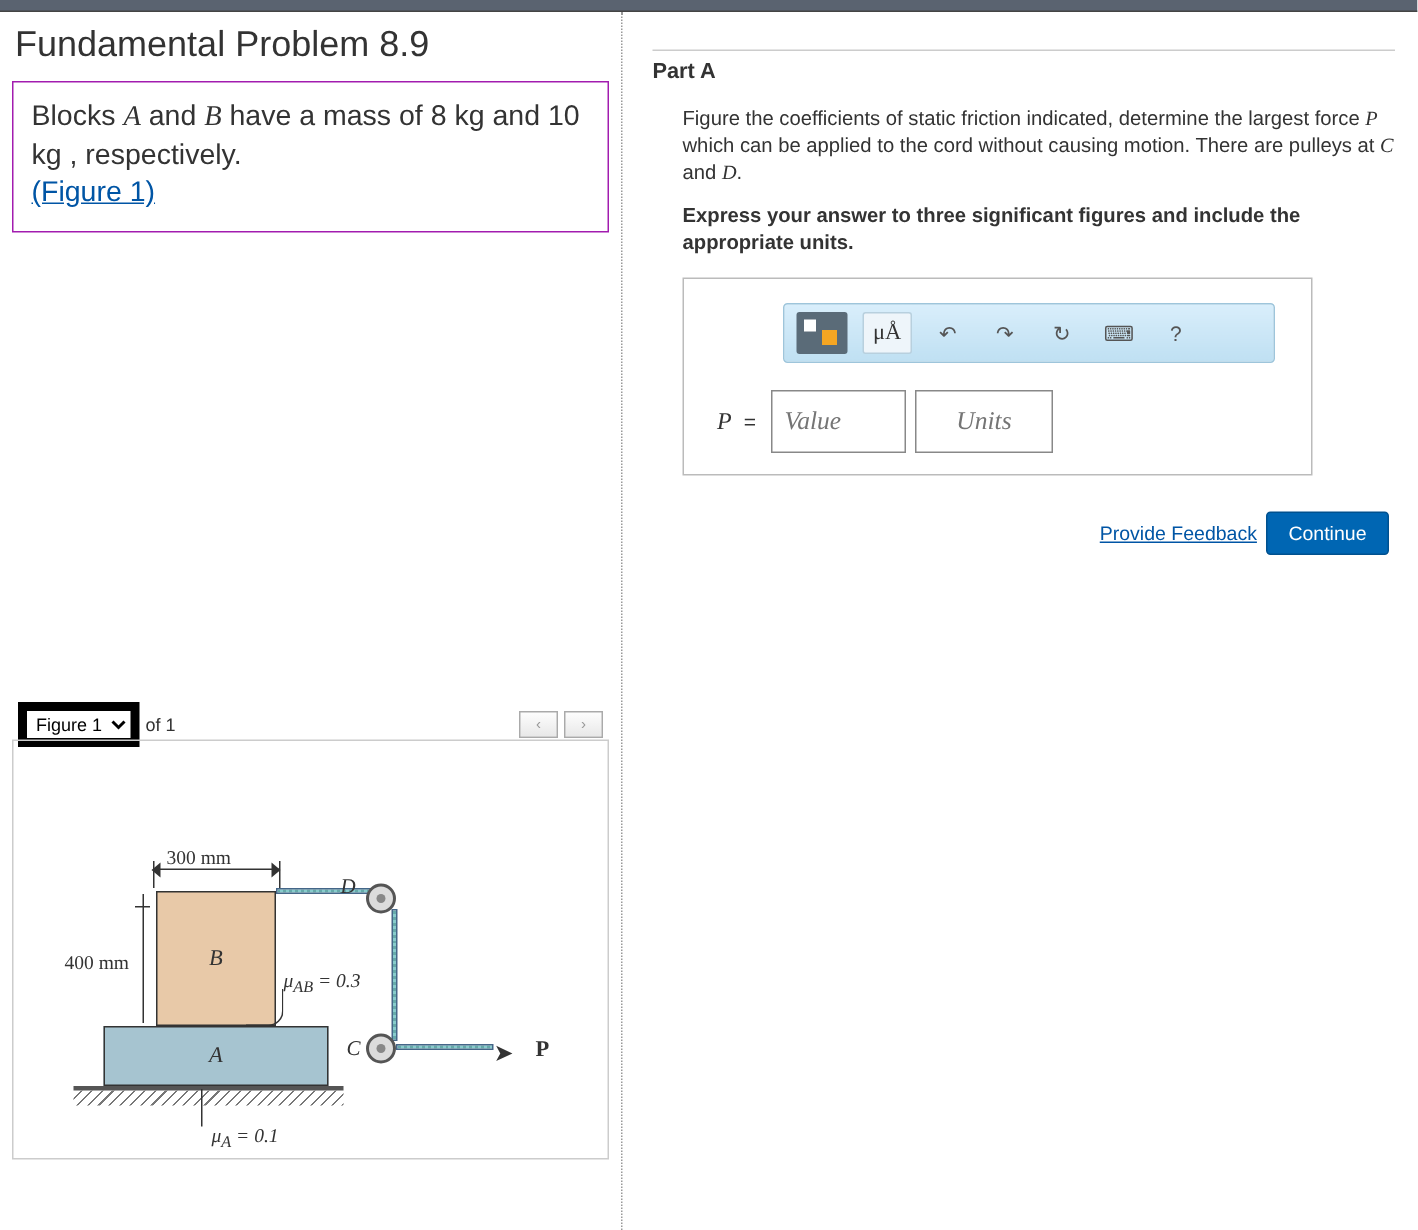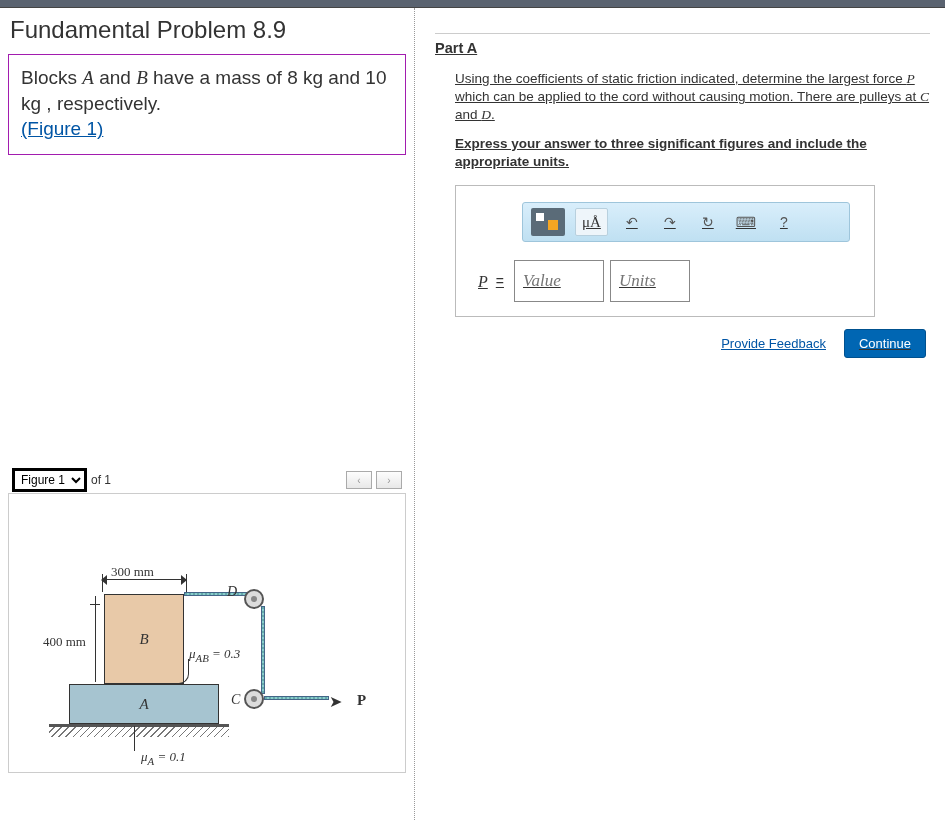--- a/index.html
+++ b/index.html
@@ -22,21 +22,20 @@
   }
   .left-col {
     width: 415px;
     border-right: 1px dotted #999;
     padding: 0;
     position: relative;
   }
   .right-col {
     flex: 1;
     padding: 25px 15px 10px 20px;
-    text-decoration: underline;
   }
   .problem-title {
     font-size: 24px;
     font-weight: normal;
     color: #333;
     padding: 8px 10px 10px 10px;
   }
   .problem-box {
     border: 1px solid #a21caf;
     margin: 0 8px 0 8px;
@@ -51,21 +50,21 @@
     position: absolute;
     top: 460px;
     left: 12px;
     right: 12px;
     display: flex;
     align-items: center;
   }
   .fig-select {
     padding: 1px 2px;
     font-size: 12px;
-    border: 3px solid #000000;
+    border: 6px solid #000000;
     background: #fff;
   }
   .fig-of { margin-left: 4px; font-size: 12px; color: #333; }
   .fig-arrows { margin-left: auto; display: flex; gap: 4px; }
   .fig-btn {
     width: 26px; height: 18px;
     border: 1px solid #aaa;
     background: linear-gradient(#fdfdfd,#e8e8e8);
     color: #999;
     font-size: 10px;
@@ -188,36 +187,36 @@
   .val-input, .unit-input {
     border: 1px solid #888;
     height: 28px;
     padding: 20px 8px;
     font-style: italic;
     color: #888;
     font-family: "Times New Roman", serif;
     font-size: 17px;
   }
   .val-input { width: 90px; }
-  .unit-input { width: 80px; }
+  .unit-input { width: 92px; text-align: center; }
   .submit-row { margin-top: 14px; display:flex; align-items:center; gap: 30px; margin-left:6px;}
   .submit-btn {
     background: #0066b3;
     color: #fff;
     border: 1px solid #00518f;
     padding: 5px 14px;
     font-size: 12.5px;
     font-weight: bold;
     cursor:pointer;
   }
   .my-answers { font-size: 12.5px; color:#333; }
   .my-answers a { color:#0055a5; text-decoration: underline; margin-left:3px;}
   .footer-row {
-    margin-top: 12px;
-    display:flex; justify-content:flex-end; align-items:center; gap:18px;
+    margin-top: 24px;
+    display:flex; justify-content:flex-end; align-items:center; gap:6px;
     padding-right: 4px;
   }
   .provide-link { color:#0055a5; text-decoration: underline; font-size: 13px; cursor:pointer;}
   .continue-btn {
     background:#0066b3; color:#fff; border:1px solid #00518f;
     padding:6px 14px; font-size:13px; border-radius:3px; cursor:pointer;
   }
   .right-rule { border-top:1px solid #ccc; margin-bottom: 0; }
 </style>
 </head>
@@ -279,21 +278,21 @@
       </div>
     </div>
   </div>
 
   <div class="right-col">
     <div class="right-rule"></div>
     <div style="height:6px"></div>
     <div class="part-title">Part A</div>
 
     <div class="part-body">
-      <span>Using the coefficients of static friction indicated, determine the largest force </span><span class="ital">P</span><span> which can be applied to the cord without causing motion. There are pulleys at </span><span class="ital">C</span><span> and </span><span class="ital">D</span><span>.</span>
+      <span>Figure the coefficients of static friction indicated, determine the largest force </span><span class="ital">P</span><span> which can be applied to the cord without causing motion. There are pulleys at </span><span class="ital">C</span><span> and </span><span class="ital">D</span><span>.</span>
       <div class="bold-instr">Express your answer to three significant figures and include the appropriate units.</div>
 
       <div class="answer-box">
         <div class="toolbar">
           <div class="tb-templates"></div>
           <div class="tb-mu">μÅ</div>
           <div class="tb-btn">↶</div>
           <div class="tb-btn">↷</div>
           <div class="tb-btn">↻</div>
           <div class="tb-btn">⌨</div>

